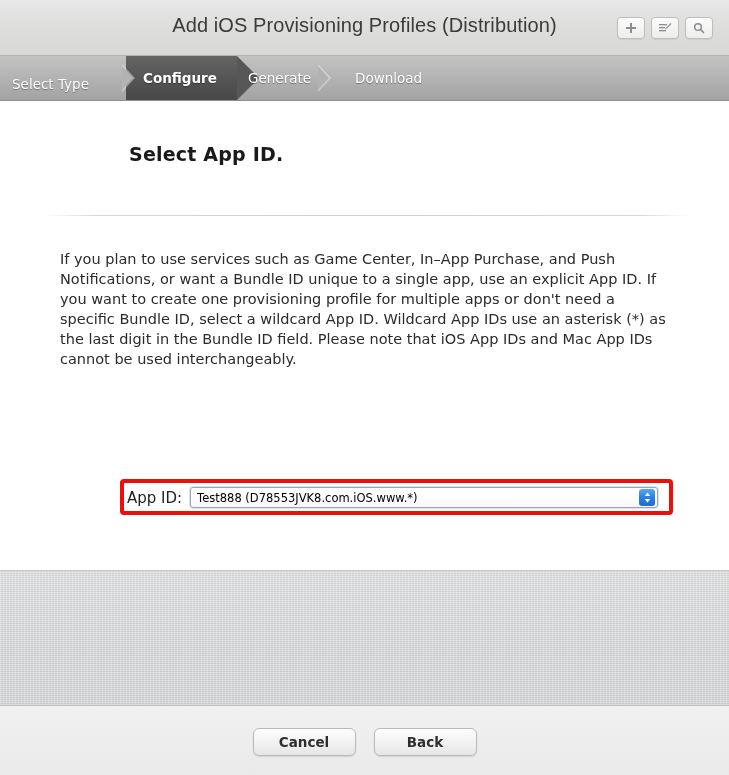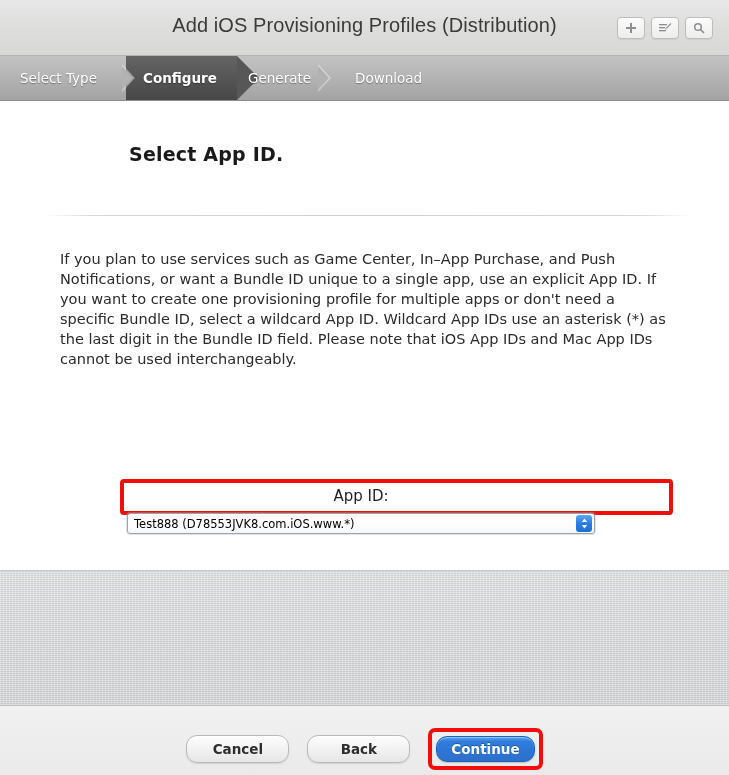--- a/index.html
+++ b/index.html
@@ -195,21 +195,20 @@
     box-sizing: border-box;
     background: transparent;
   }
   .appid-row {
     position: absolute;
     left: 127px;
     top: 386px;
     display: flex;
     align-items: center;
     gap: 8px;
-    flex-direction: column;
   }
   .appid-label {
     font-size: 15px;
     color: #1f1f1f;
     font-family: "DejaVu Sans", sans-serif;
   }
   .appid-select {
     position: relative;
     width: 468px;
     height: 21px;
@@ -275,21 +274,21 @@
     top: 22px;
     display: flex;
     justify-content: center;
     align-items: center;
     gap: 18px;
   }
   .btn {
     height: 28px;
     min-width: 103px;
     padding: 0 14px;
-    border-radius: 11px;
+    border-radius: 6px;
     font-size: 13.5px;
     font-family: "DejaVu Sans", sans-serif;
     font-weight: bold;
     display: flex;
     align-items: center;
     justify-content: center;
     box-sizing: border-box;
     cursor: default;
     white-space: nowrap;
   }
@@ -356,21 +355,21 @@
             <line x1="7.5" y1="7.5" x2="10.5" y2="10.5" stroke="#8d8d8d" stroke-width="1.7" stroke-linecap="round"></line>
           </svg>
         </span>
       </div>
 
     </div>
   </div>
 
   <div class="stepbar">
 
-    <div class="step" style="left:0px; padding-left:20px; padding-right:22px;">
+    <div class="step" style="left:0px; padding-left:12px; padding-right:22px;margin-top:6px;">
       <span class="step-label">Select Type</span>
     </div>
 
     <div class="chevron" style="left:122px;">
         <i></i>
       </div>
 
     <div class="step active" style="left:126px; padding-left:17px; padding-right:20px;">
       <span class="step-label">Configure</span>
     </div>
@@ -417,20 +416,17 @@
 
   <div class="texture-panel"></div>
 
   <div class="footer">
     <div class="footer-buttons">
 
       <div class="btn btn-gray">Cancel</div>
 
       <div class="btn btn-gray">Back</div>
 
-      <div class="btn-primary-wrap">
-        <div class="btn btn-primary">Continue</div>
-      </div>
 
     </div>
   </div>
 
 </div>
 
 </body></html>

